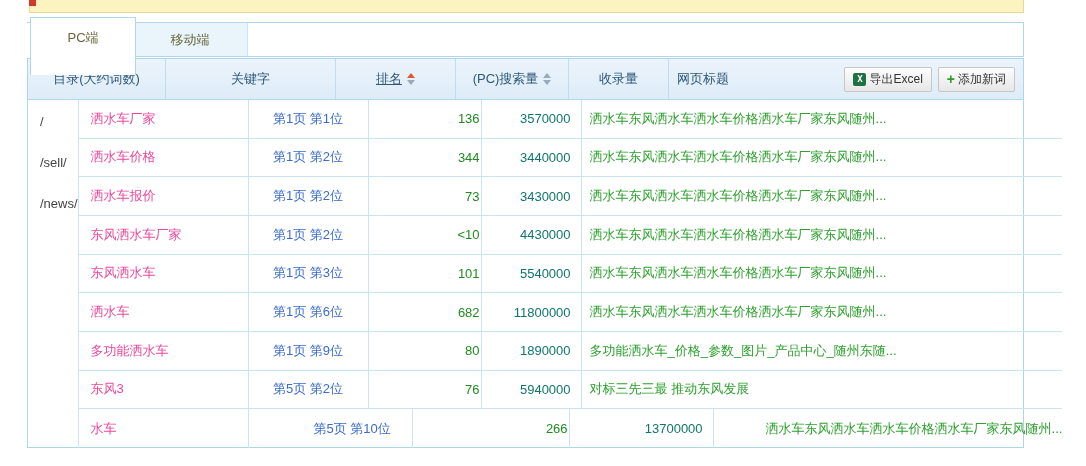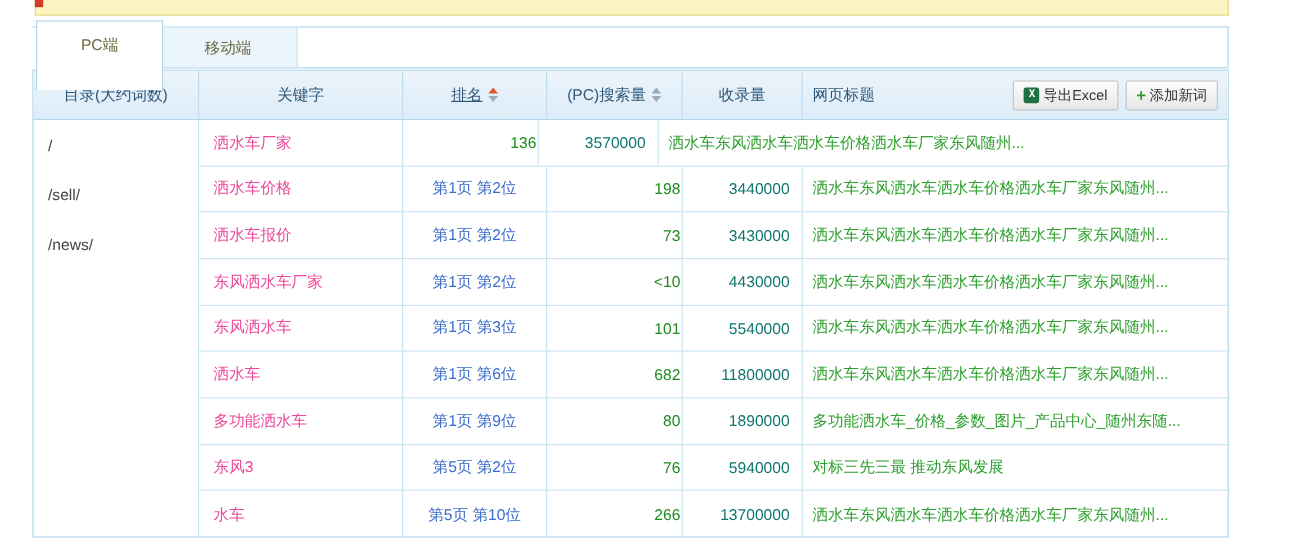--- a/index.html
+++ b/index.html
@@ -51,21 +51,21 @@
              font-size:9px; font-weight:bold; line-height:13px; text-align:center;
              border-radius:2px; font-family:"DejaVu Sans Mono",monospace; }
   .plus-ico { color:#2f9a2f; font-weight:bold; font-size:14px; line-height:1; }
 
   .tbody { display:flex; height:348px; }
   .dircell { width:138px; border-right:1px solid #c9e5f2; padding-left:12px; padding-top:1px;
              font-size:13px; color:#444; }
   .dircell .dir { line-height:41px; cursor:pointer; }
   .rows { flex:1; display:flex; flex-direction:column; }
   .tr { display:flex; height:38.67px; border-bottom:1px solid #c9e5f2; font-size:13px; }
-  .tr:last-child { border-bottom:none; }
+  .tr:last-child { border-bottom:none;gap:44px; }
   .td { display:flex; align-items:center; border-right:1px solid #c9e5f2; height:100%;
         overflow:hidden; white-space:nowrap; }
   .td:last-child { border-right:none; }
   .td-kw   { width:170px; padding-left:12px; color:#ec4899; cursor:pointer; }
   .td-rank { width:120px; justify-content:center; color:#3a6ccc; cursor:pointer; }
   .td-sv   { width:113px; justify-content:flex-end; padding-right:1px; color:#1f8b1f; }
   .td-ix   { width:100px; justify-content:flex-end; padding-right:10px; color:#0f766e; }
   .td-title{ flex:1; padding-left:8px; color:#2da02d; cursor:pointer; }
 </style>
 </head>
@@ -121,29 +121,30 @@
       <div class="dircell">
         <div class="dir">/</div>
         <div class="dir">/sell/</div>
         <div class="dir">/news/</div>
       </div>
 
       <div class="rows">
 
         <div class="tr">
           <div class="td td-kw">洒水车厂家</div>
+          <div class="td td-rank">第1页 第1位</div>
           <div class="td td-sv">136</div>
           <div class="td td-ix">3570000</div>
           <div class="td td-title">洒水车东风洒水车洒水车价格洒水车厂家东风随州...</div>
         </div>
 
         <div class="tr">
           <div class="td td-kw">洒水车价格</div>
           <div class="td td-rank">第1页 第2位</div>
-          <div class="td td-sv">198</div>
+          <div class="td td-sv">344</div>
           <div class="td td-ix">3440000</div>
           <div class="td td-title">洒水车东风洒水车洒水车价格洒水车厂家东风随州...</div>
         </div>
 
         <div class="tr">
           <div class="td td-kw">洒水车报价</div>
           <div class="td td-rank">第1页 第2位</div>
           <div class="td td-sv">73</div>
           <div class="td td-ix">3430000</div>
           <div class="td td-title">洒水车东风洒水车洒水车价格洒水车厂家东风随州...</div>

